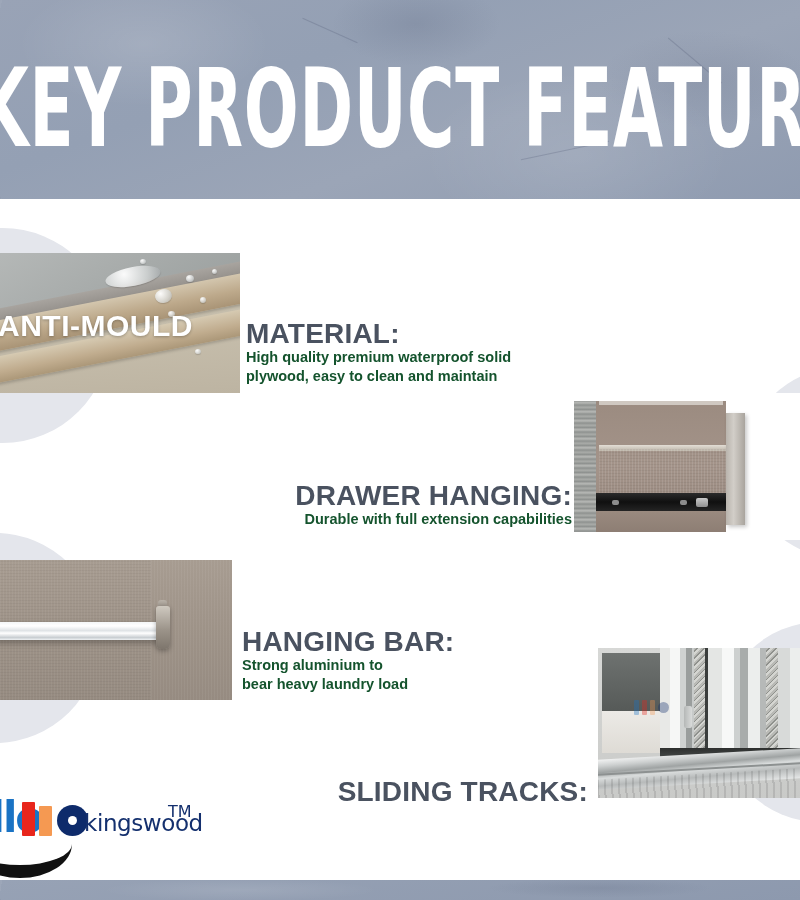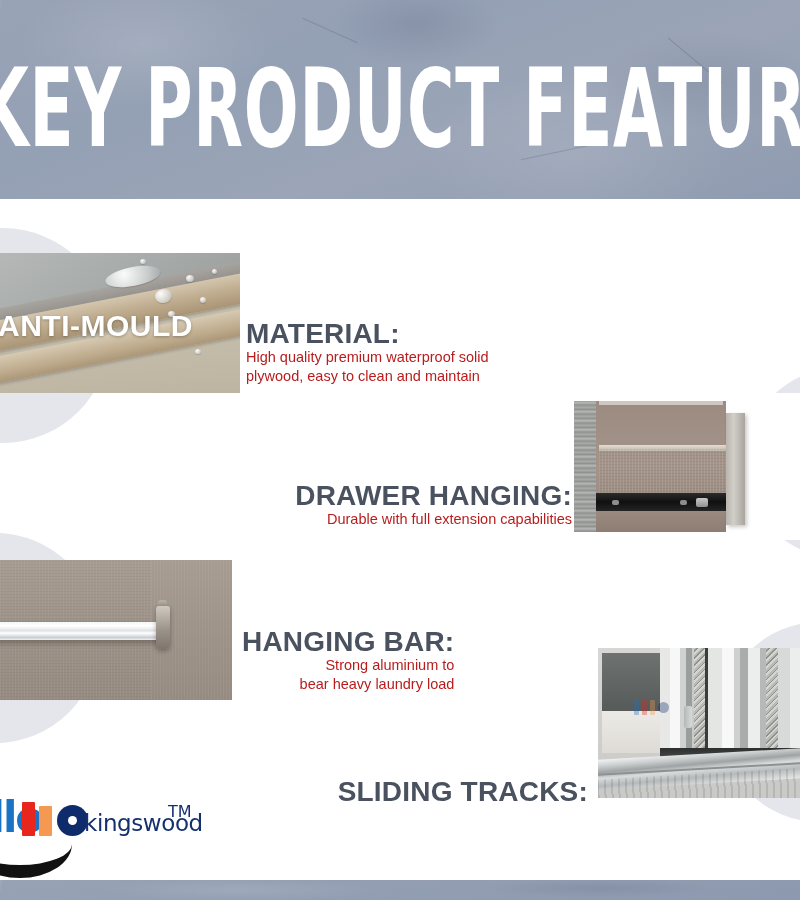--- a/index.html
+++ b/index.html
@@ -168,26 +168,26 @@
   .st-wm{ position:absolute; left:36px; top:46px; width:110px; height:26px;
     opacity:.35; display:flex; align-items:center; gap:3px;}
   .st-wm .wb{ width:5px; height:15px; border-radius:1px; }
 
   
   .feat-title{
     font-size:28px; font-weight:700; color:#4a5260; letter-spacing:.2px;
     line-height:28px; white-space:nowrap;
   }
   .feat-desc{
-    font-size:14.5px; font-weight:400; color:#b91c1c; line-height:19px;
+    font-size:14.5px; font-weight:700; color:#14532d; line-height:19px;
   }
   .tb{ position:absolute; }
   .tb-material{ left:246px; top:320px; text-align:left; }
   .tb-drawer{ left:232px; top:482px; width:340px; text-align:right; }
-  .tb-hang{ left:242px; top:628px; text-align:right; }
+  .tb-hang{ left:242px; top:628px; text-align:left; }
   .tb-track{ left:262px; top:740px; width:326px; text-align:right;margin-top:38px; }
 
   
   .logo{ position:absolute; left:-36px; top:800px; width:240px; height:70px; }
   .logo-row{ position:absolute; left:0; top:0; display:flex; align-items:flex-end; height:36px;}
   .lg-e{
     font-size:42px; font-weight:700; color:#1a73c4; line-height:36px;
     font-family:"DejaVu Sans",sans-serif; letter-spacing:-2px;
   }
   .lg-bar{ width:13px; border-radius:1px; margin-left:2px; }

